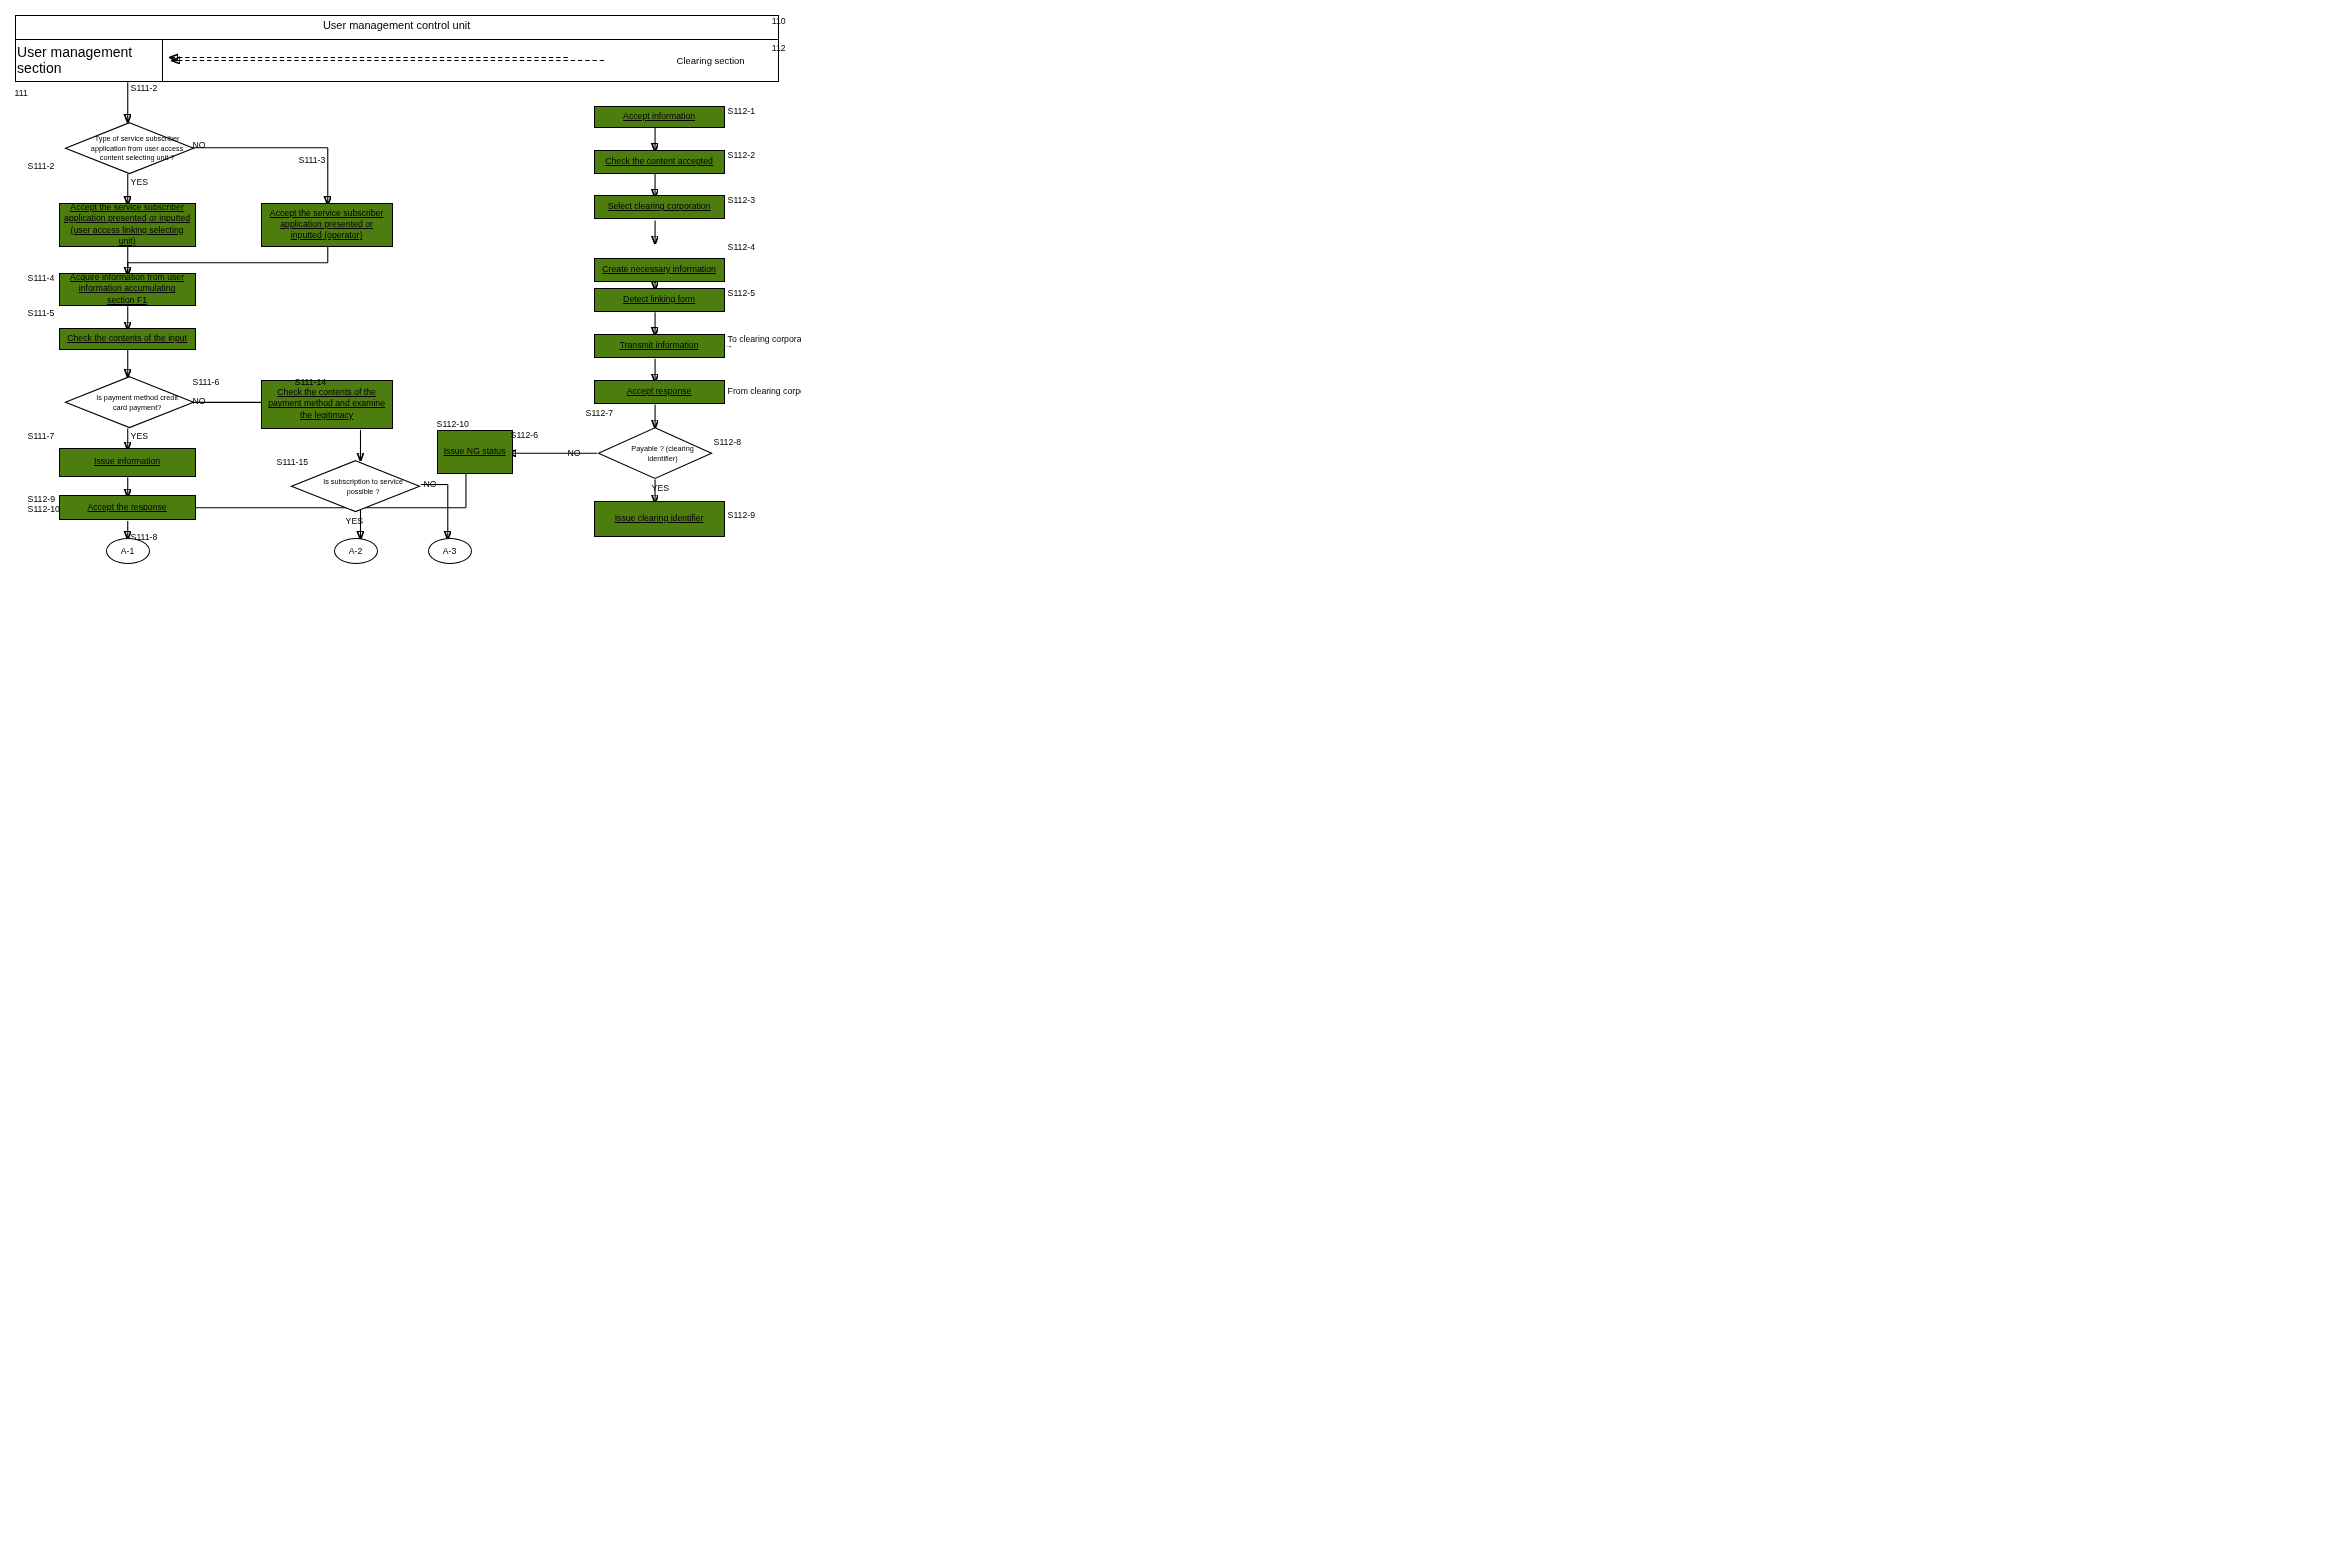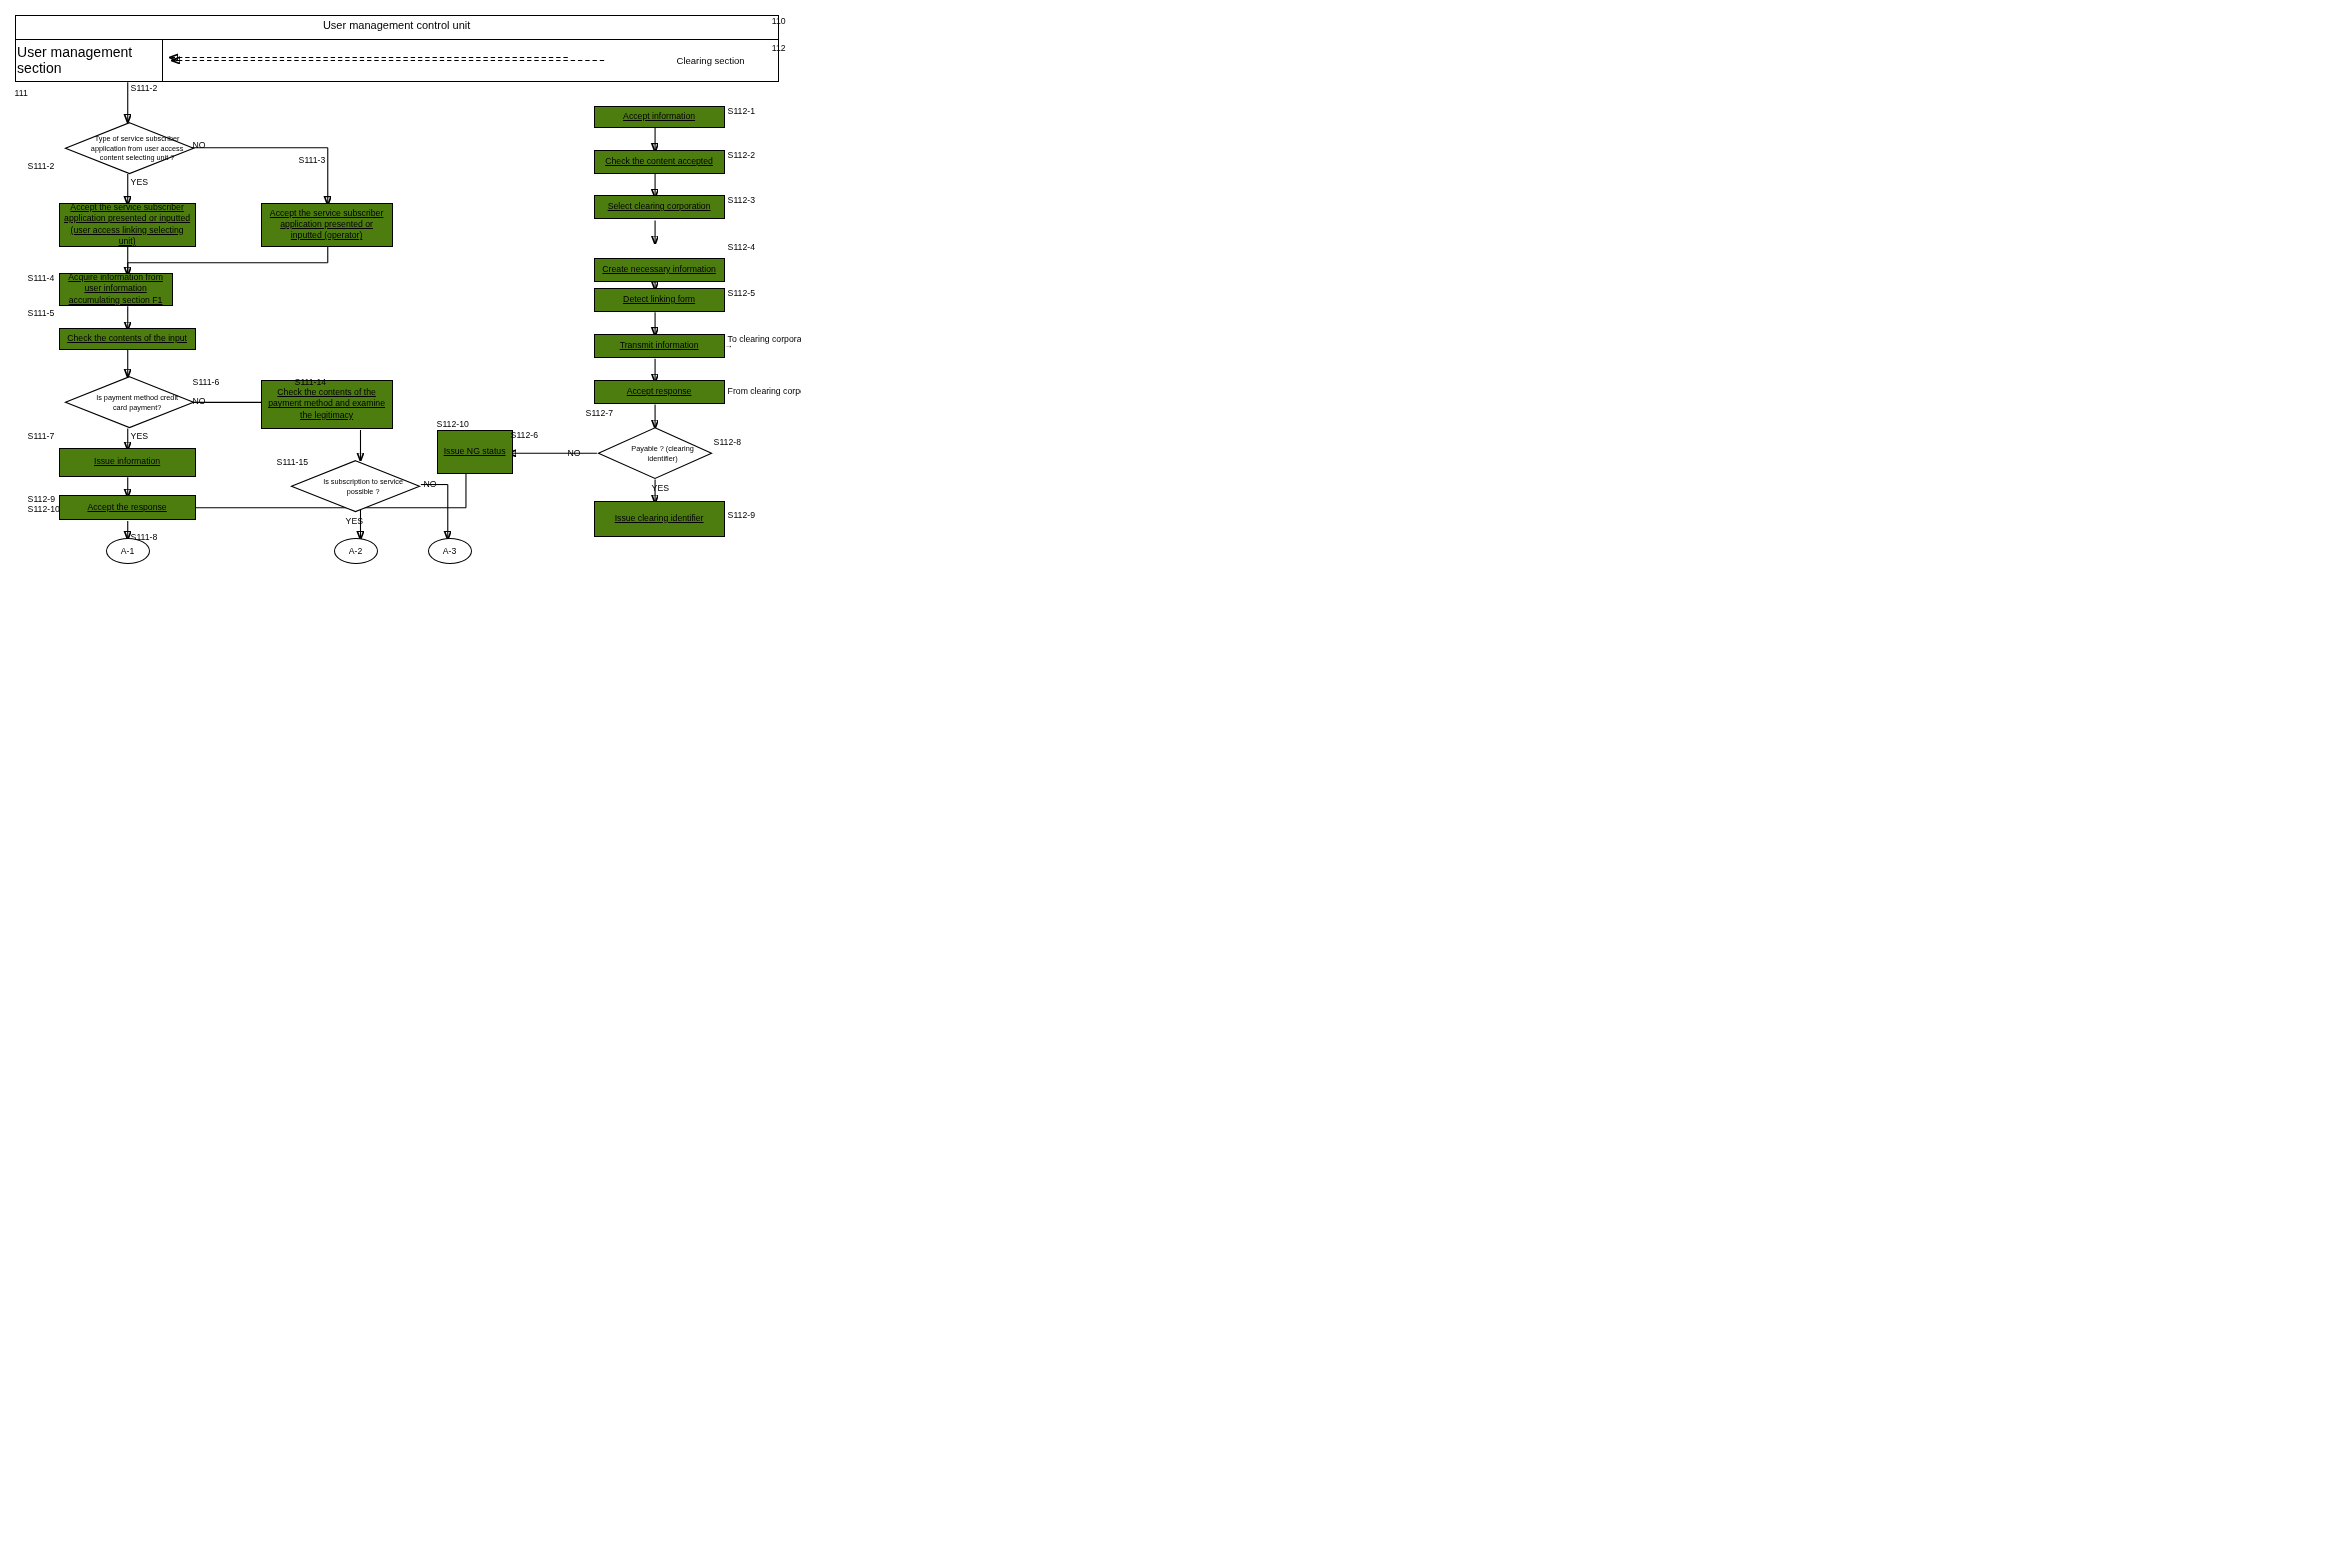--- a/index.html
+++ b/index.html
@@ -203,21 +203,21 @@
   <div class="label" style="left:178px; top:125px;">NO</div>
 
   <div class="label" style="left:284px; top:140px;">S111-3</div>
 
   <div class="flow-box" style="left:44px; top:188px; width:137px; height:44px;">Accept the service subscriber application presented or inputted (user access linking selecting unit)</div>
 
   <div class="flow-box" style="left:246px; top:188px; width:132px; height:44px;">Accept the service subscriber application presented or inputted (operator)</div>
 
   <div class="label" style="left:13px; top:258px;">S111-4</div>
 
-  <div class="flow-box" style="left:44px; top:258px; width:114px; height:33px;">Acquire information from user information accumulating section F1</div>
+  <div class="flow-box" style="left:44px; top:258px; width:137px; height:33px;">Acquire information from user information accumulating section F1</div>
 
   <div class="label" style="left:13px; top:293px;">S111-5</div>
 
   <div class="flow-box" style="left:44px; top:313px; width:137px; height:22px;">Check the contents of the input</div>
 
   <div class="diamond-wrapper" style="left:49px; top:360px; width:131px; height:55px;">
     <svg width="131" height="55" viewBox="0 0 180 75">
       <polygon points="90,2 178,37 90,72 2,37" stroke="#000" stroke-width="1.5" fill="#fff"></polygon>
     </svg>
     <div class="diamond-text" style="font-size:7.3px; width:95px;">Is payment method credit card payment?</div>

